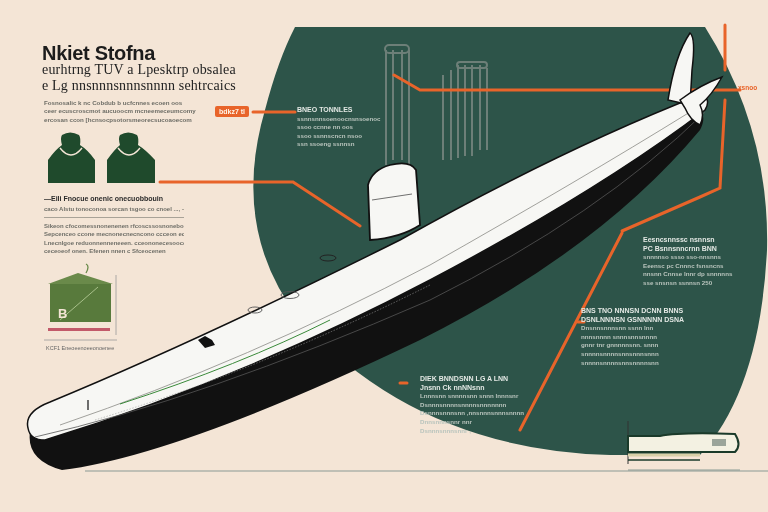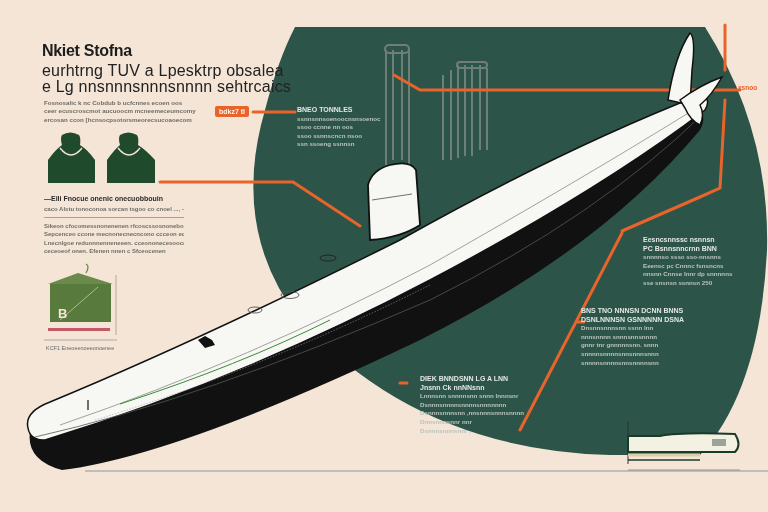--- a/index.html
+++ b/index.html
@@ -4,22 +4,22 @@
 <style>
   html, body { margin: 0; padding: 0; }
   body {
     width: 768px; height: 512px; overflow: hidden; position: relative;
     background: #f4e5d6;
     font-family: "Liberation Sans", sans-serif;
   }
   .abs { position: absolute; }
   #scene { position: absolute; left: 0; top: 0; width: 768px; height: 512px; }
 
-  .title { left: 42px; top: 42px; font-size: 16px; font-weight: bold; color: #1c1c1c; letter-spacing: -0.3px; }
-  .subtitle { left: 42px; font-size: 16px; color: #222; letter-spacing: 0.2px; white-space: nowrap; }
+  .title { left: 42px; top: 42px; font-size: 20px; font-weight: bold; color: #1c1c1c; letter-spacing: -0.3px; }
+  .subtitle { left: 42px; font-size: 14px; color: #222; letter-spacing: 0.2px; white-space: nowrap; font-family: Liberation Serif, serif; }
   .sub1 { top: 62px; }
   .sub2 { top: 78px; }
   .intro { left: 44px; top: 99px; width: 170px; font-size: 6.2px; line-height: 8.4px; color: #6d6d66; font-weight: bold; }
   .intro div { white-space: nowrap; overflow: hidden; }
 
   .caption-head { left: 44px; top: 195px; font-size: 7px; font-weight: bold; color: #2a2a2a; white-space: nowrap; }
   .caption-body { left: 44px; top: 205px; width: 140px; font-size: 6px; line-height: 8.4px; color: #6f6f68; font-weight: bold; }
   .caption-body div { white-space: nowrap; overflow: hidden; }
   .chart-note { left: 46px; top: 345px; font-size: 5.5px; color: #666; white-space: nowrap; }
 

